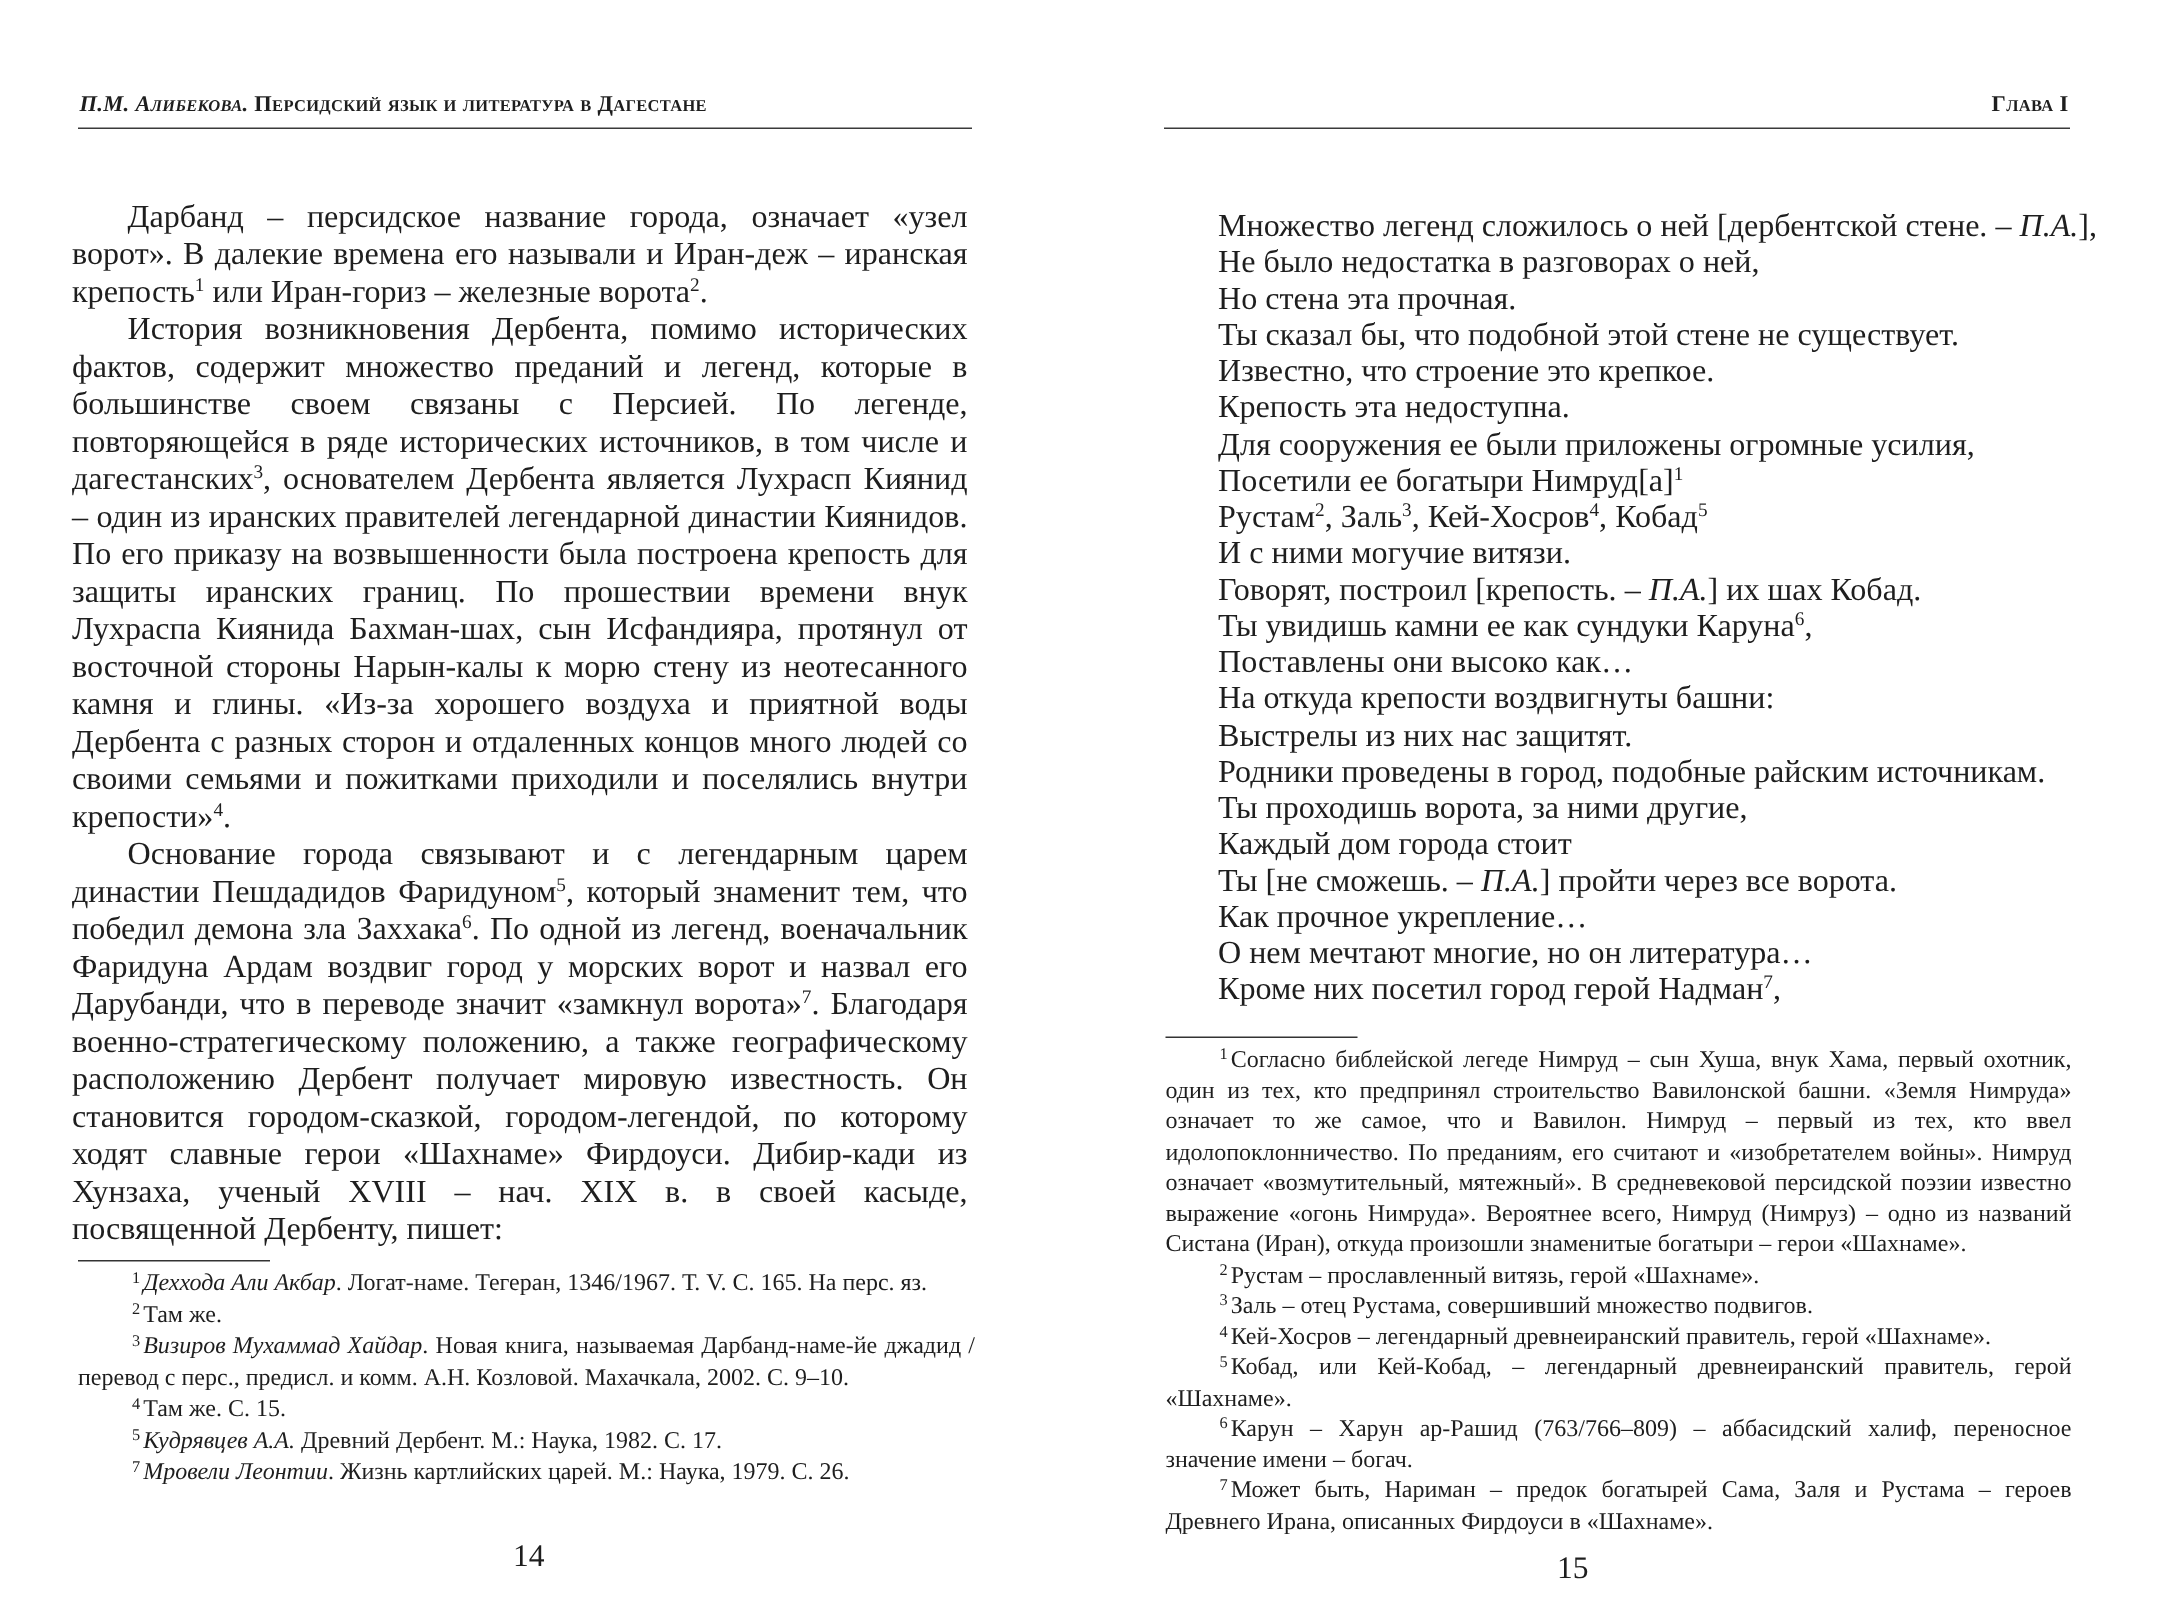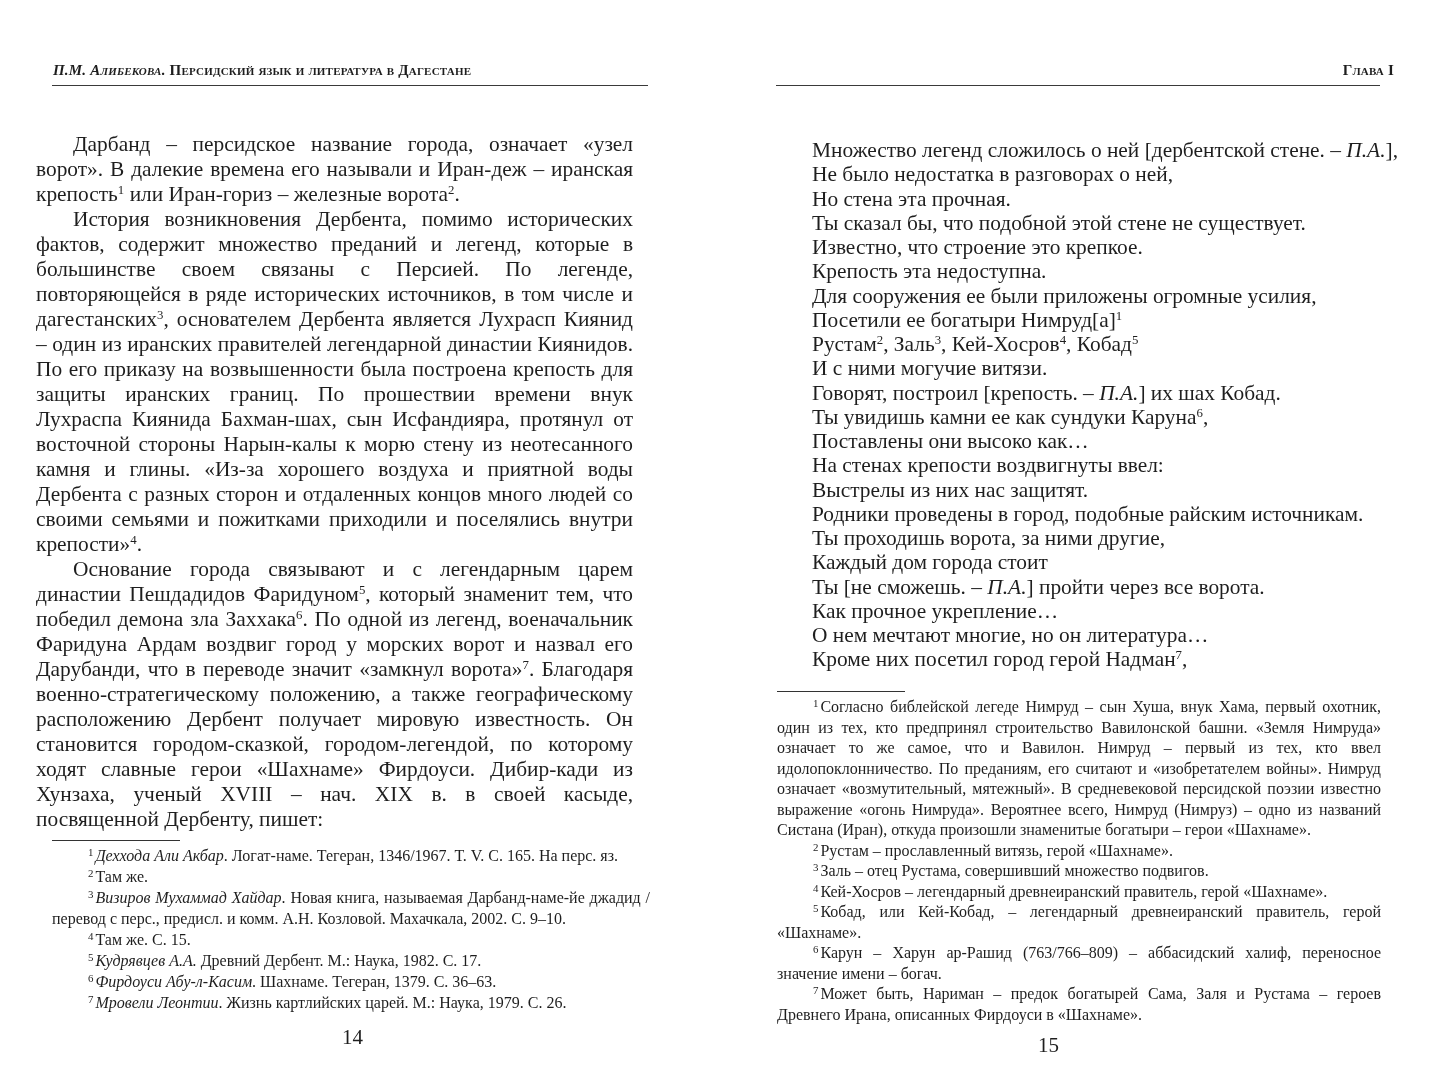--- a/index.html
+++ b/index.html
@@ -1,20 +1,20 @@
 <!DOCTYPE html>
 <html><head>
   <meta charset="utf-8">
   <style>
     html, body { margin: 0; padding: 0; background: #ffffff; }
     body {
       width: 1439px; height: 1080px; position: relative; overflow: hidden;
       font-family: "Liberation Serif", "DejaVu Serif", serif; color: #1e1e1e;
     }
-    .page { position: absolute; top: 0; height: 1080px; padding-left: 15px; }
+    .page { position: absolute; top: 0; height: 1080px; }
     .page.left { left: 0; width: 720px; }
     .page.right { left: 720px; width: 719px; }
 
     .running-head {
       position: absolute; top: 62px; font-size: 15px; font-weight: bold;
       letter-spacing: 0.2px; white-space: nowrap;
     }
     .left .running-head { left: 53px; }
     .right .running-head { right: 60px; }
     .running-head .author { font-style: italic; font-variant: small-caps; }
@@ -22,21 +22,21 @@
     .head-rule {
       position: absolute; top: 85px; height: 0; border-top: 1.5px solid #3a3a3a;
     }
     .left .head-rule { left: 52px; width: 596px; }
     .right .head-rule { left: 56px; width: 604px; }
 
     .body-text {
       position: absolute; font-size: 21.4px; line-height: 25px;
       text-align: justify;
     }
-    .left .body-text { left: 36px; width: 597px; top: 132px; }
+    .left .body-text { left: 48px; width: 597px; top: 132px; }
     .body-text p { margin: 0; text-indent: 37px; }
     sup { font-size: 60%; line-height: 0; vertical-align: 0.55em; }
 
     .verse {
       position: absolute; left: 92px; top: 138px; font-size: 21.4px; line-height: 24.25px;
     }
     .verse .line { white-space: nowrap; }
     .it { font-style: italic; }
 
     .fn-rule { position: absolute; height: 0; border-top: 1.3px solid #333; width: 128px; }
@@ -71,21 +71,20 @@
       <p>Основание города связывают и с легендарным царем династии Пешдадидов Фаридуном<sup>5</sup>, который знаменит тем, что победил демона зла Заххака<sup>6</sup>. По одной из легенд, военачальник Фаридуна Ардам воздвиг город у морских ворот и назвал его Дарубанди, что в переводе значит «замкнул ворота»<sup>7</sup>. Благодаря военно-стратегическому положению, а также географическому расположению Дербент получает мировую известность. Он становится городом-сказкой, городом-легендой, по которому ходят славные герои «Шахнаме» Фирдоуси. Дибир-кади из Хунзаха, ученый XVIII – нач. XIX в. в своей касыде, посвященной Дербенту, пишет:</p>
     </div>
 
   <div class="fn-rule"></div>
   <div class="footnotes" id="left-footnotes">
       <p class="fn"><sup>1</sup><span class="it">Деххода Али Акбар</span>. Логат-наме. Тегеран, 1346/1967. Т. V. С. 165. На перс. яз.</p>
       <p class="fn"><sup>2</sup>Там же.</p>
       <p class="fn"><sup>3</sup><span class="it">Визиров Мухаммад Хайдар</span>. Новая книга, называемая Дарбанд-наме-йе джадид / перевод с перс., предисл. и комм. А.Н. Козловой. Махачкала, 2002. С. 9–10.</p>
       <p class="fn"><sup>4</sup>Там же. С. 15.</p>
       <p class="fn"><sup>5</sup><span class="it">Кудрявцев А.А.</span> Древний Дербент. М.: Наука, 1982. С. 17.</p>
-      <p class="fn"><sup>6</sup><span class="it">Фирдоуси Абу-л-Касим</span>. Шахнаме. Тегеран, 1379. С. 36–63.</p>
       <p class="fn"><sup>7</sup><span class="it">Мровели Леонтии</span>. Жизнь картлийских царей. М.: Наука, 1979. С. 26.</p>
     </div>
 
   <div class="page-number">14</div>
 </div>
 
 <div class="page right">
   <div class="running-head">
     <span class="title">Глава I</span>
   </div>
@@ -98,21 +97,21 @@
       <div class="line">Ты сказал бы, что подобной этой стене не существует.</div>
       <div class="line">Известно, что строение это крепкое.</div>
       <div class="line">Крепость эта недоступна.</div>
       <div class="line">Для сооружения ее были приложены огромные усилия,</div>
       <div class="line">Посетили ее богатыри Нимруд[а]<sup>1</sup></div>
       <div class="line">Рустам<sup>2</sup>, Заль<sup>3</sup>, Кей-Хосров<sup>4</sup>, Кобад<sup>5</sup></div>
       <div class="line">И с ними могучие витязи.</div>
       <div class="line">Говорят, построил [крепость. – <span class="it">П.А.</span>] их шах Кобад.</div>
       <div class="line">Ты увидишь камни ее как сундуки Каруна<sup>6</sup>,</div>
       <div class="line">Поставлены они высоко как…</div>
-      <div class="line">На стенах крепости воздвигнуты ввел:</div>
+      <div class="line">На откуда крепости воздвигнуты башни:</div>
       <div class="line">Выстрелы из них нас защитят.</div>
       <div class="line">Родники проведены в город, подобные райским источникам.</div>
       <div class="line">Ты проходишь ворота, за ними другие,</div>
       <div class="line">Каждый дом города стоит</div>
       <div class="line">Ты [не сможешь. – <span class="it">П.А.</span>] пройти через все ворота.</div>
       <div class="line">Как прочное укрепление…</div>
       <div class="line">О нем мечтают многие, но он литература…</div>
       <div class="line">Кроме них посетил город герой Надман<sup>7</sup>,</div>
     </div>
 

